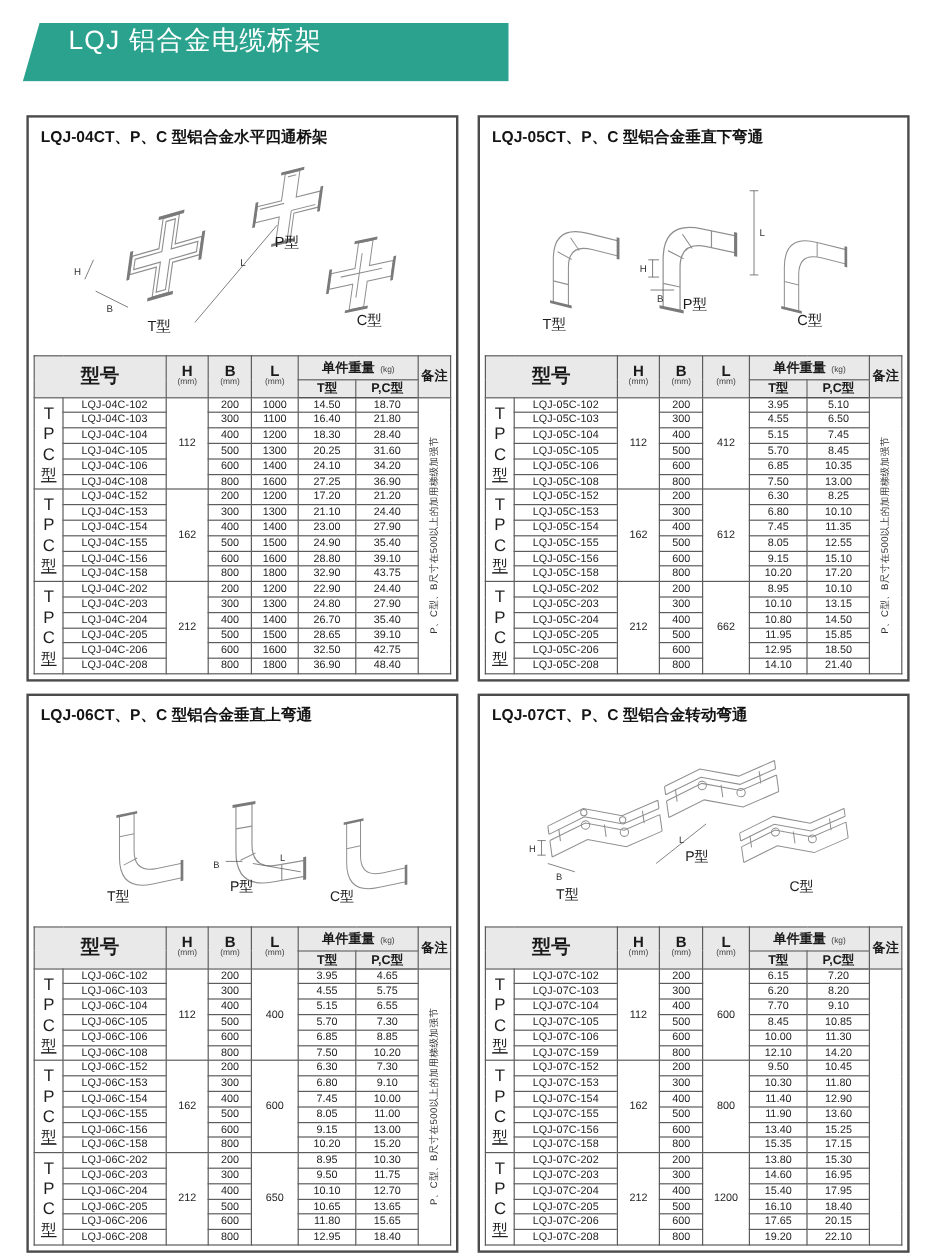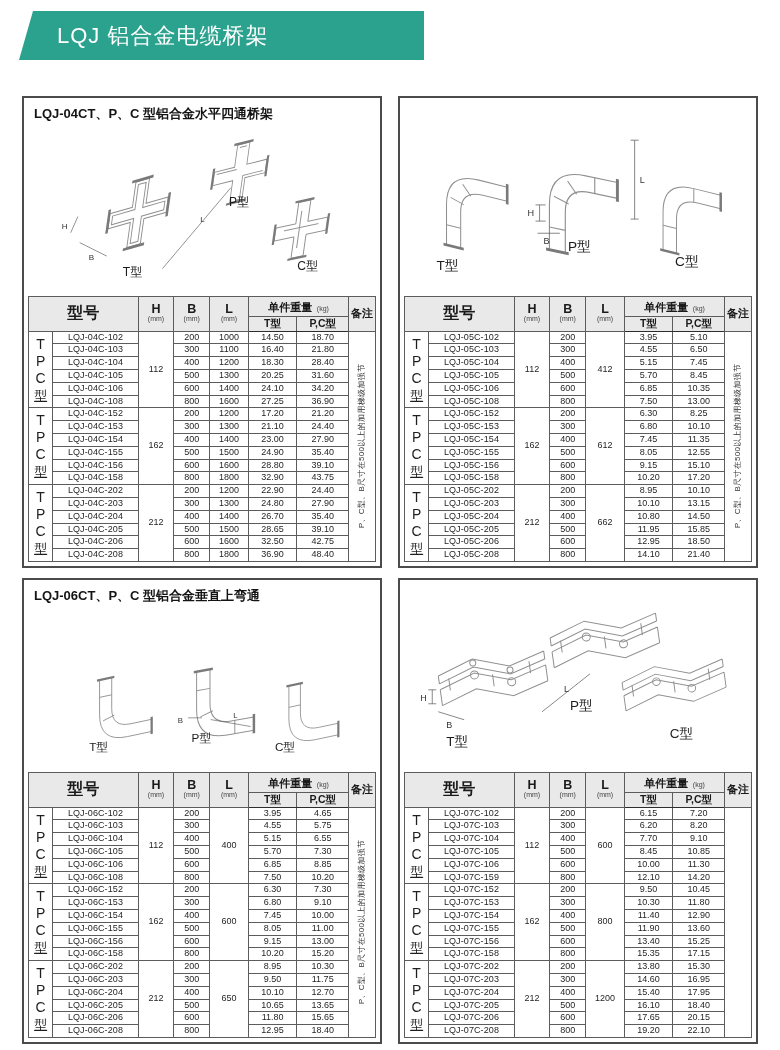--- a/index.html
+++ b/index.html
@@ -3,24 +3,24 @@
 <meta charset="utf-8">
 <style>
   html,body{margin:0;padding:0;}
   body{
     width:780px;height:1050px;position:relative;background:#ffffff;
     font-family:"Liberation Sans","DejaVu Sans",sans-serif;color:#222;
     overflow:hidden;
   }
   
   .banner{
-    position:absolute;left:19px;top:11px;width:405px;height:49px;
+    position:absolute;left:19px;top:19px;width:405px;height:49px;
     background:#2ba28e;
     clip-path:polygon(14px 0,100% 0,100% 100%,0 100%);
-    display:flex;align-items:center;
+    display:flex;
   }
   .banner-title{
     color:#ffffff;font-size:22px;font-weight:500;padding-left:38px;letter-spacing:1px;
     white-space:nowrap;
   }
   
   .panels{
     position:absolute;left:22px;top:96px;width:704px;
     display:grid;grid-template-columns:360px 360px;grid-template-rows:472px 466px;
     column-gap:16px;row-gap:10px;
@@ -290,20 +290,21 @@
             <td class="num-cell">800</td>
             <td class="num-cell">1800</td>
             <td class="num-cell">36.90</td>
             <td class="num-cell">48.40</td>
           </tr>
         </tbody>
     </table>
   </section>
 
   <section class="panel">
+    <div class="panel-title">LQJ-05CT、P、C 型铝合金垂直下弯通</div>
     <div class="diagram">
       <svg viewBox="0 0 352 192">
         <g transform="translate(48,88) skewY(14)">
           <path class="sketch" d="M-2,56 V16 Q-2,-16 30,-16 H58 M12,56 V20 Q12,-2 34,-2 H58 M-2,56 H12 M58,-16 V-2"></path>
           <path class="sketch" d="M-2,36 H12 M2,8 L15,12 M14,-8 L22,2"></path>
           <path class="sketch-thick" d="M-5,56 h20 M58,-19 v20"></path>
         </g>
         <g transform="translate(150,86) skewY(12) scale(1.12)">
           <path class="sketch" d="M-2,56 V16 Q-2,-16 30,-16 H58 M12,56 V20 Q12,-2 34,-2 H58 M-2,56 H12 M58,-16 V-2"></path>
           <path class="sketch" d="M-2,36 H12 M2,8 L15,12 M14,-8 L22,2 M38,-16 V-2"></path>
@@ -692,20 +693,21 @@
             <td class="model-cell">LQJ-06C-208</td>
             <td class="num-cell">800</td>
             <td class="num-cell">12.95</td>
             <td class="num-cell">18.40</td>
           </tr>
         </tbody>
     </table>
   </section>
 
   <section class="panel">
+    <div class="panel-title">LQJ-07CT、P、C 型铝合金转动弯通</div>
     <div class="diagram">
       <svg viewBox="0 0 352 192">
         <g transform="translate(38,110) rotate(-8)">
           <path class="sketch" d="M0,0 L36,-12 L72,0 L108,-10 M0,16 L36,4 L72,16 L108,6 M0,0 V16 M108,-10 V6"></path>
           <path class="sketch" d="M0,-14 L36,-26 L72,-14 L108,-24 M0,-6 L36,-18 L72,-6 L108,-16 M0,-14 V-6 M108,-24 V-16"></path>
           <circle class="sketch" cx="36" cy="-10" r="4"></circle>
             <circle class="sketch" cx="72" cy="2" r="4"></circle>
           <circle class="sketch" cx="36" cy="-22" r="3"></circle>
             <circle class="sketch" cx="72" cy="-10" r="3"></circle>
           <path class="sketch" d="M10,-10 v12 M54,-8 v12 M92,-16 v12"></path>

